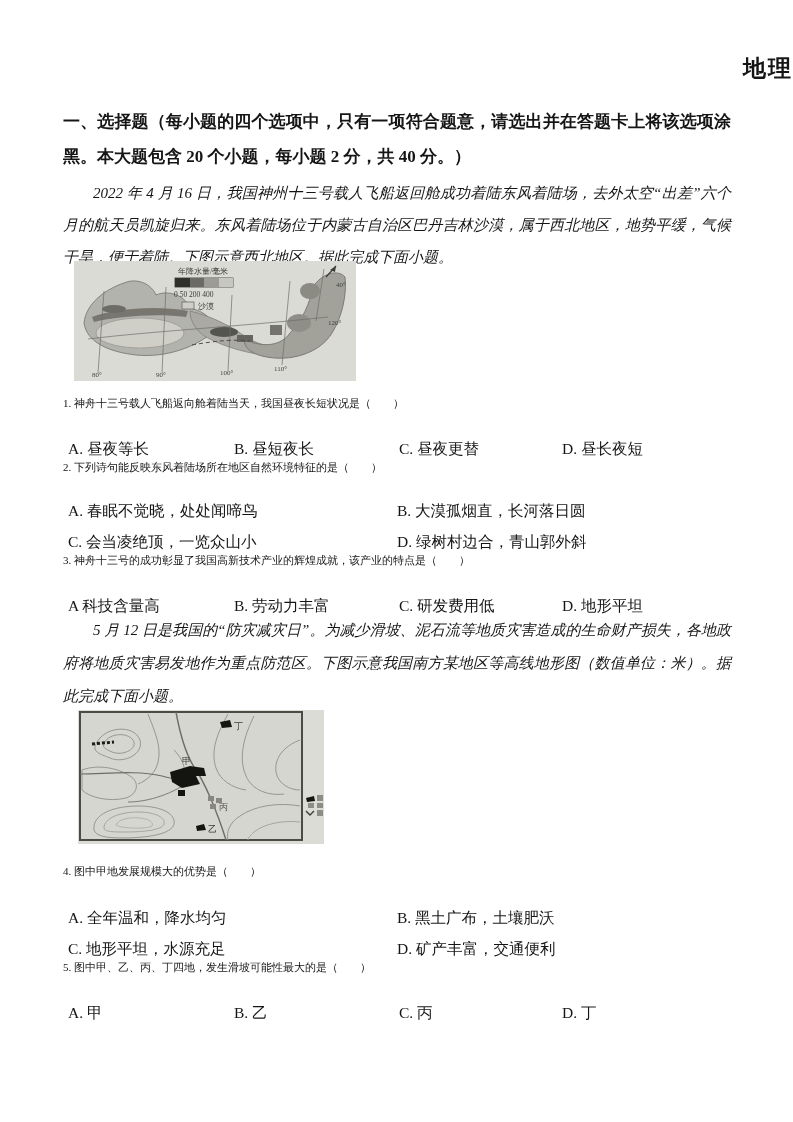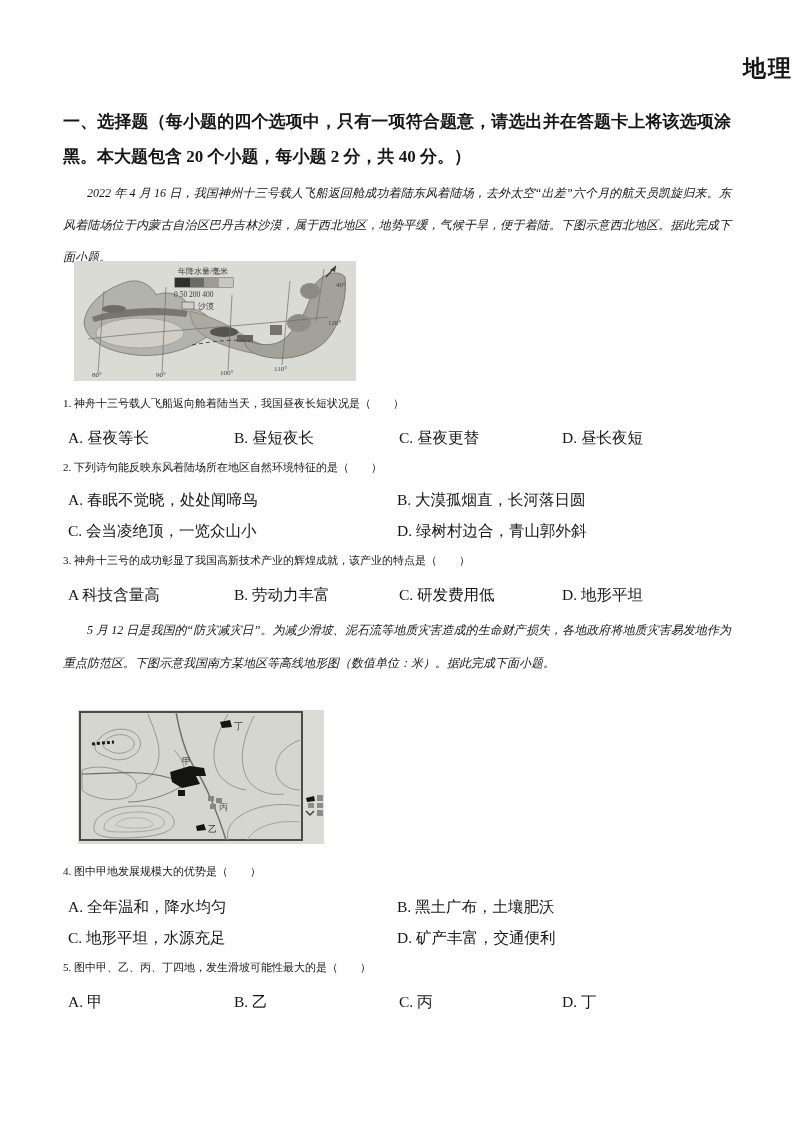--- a/index.html
+++ b/index.html
@@ -14,37 +14,37 @@
   .title{
     position:absolute;top:53px;left:0;width:793px;
     text-align:right;font-size:23px;font-weight:bold;letter-spacing:2px;
   }
   .section-heading{
     position:absolute;top:104px;left:63px;width:668px;
     font-size:17px;font-weight:bold;line-height:35px;text-align:justify;
   }
   .passage{
     position:absolute;left:63px;width:668px;
-    font-size:12px;font-style:italic;line-height:32px;
+    font-size:15px;font-style:italic;line-height:32px;
     text-indent:2em;text-align:justify;
   }
   .passage-1{top:177px;}
   .passage-2{top:614px;line-height:33px;}
   .figure{position:absolute;}
   .figure-1{top:261px;left:74px;}
   .figure-2{top:710px;left:78px;}
   .q-line{
     position:absolute;left:63px;width:700px;
     font-size:11px;line-height:22px;
   }
   .opt-row{
     position:absolute;left:63px;width:700px;height:22px;
     font-size:15.5px;line-height:22px;
   }
-  .opt{position:absolute;top:1px;white-space:nowrap;}
+  .opt{position:absolute;top:12px;white-space:nowrap;}
   .opt-a{left:5px;}
   .opt-b4{left:171px;}
   .opt-c4{left:336px;}
   .opt-d4{left:499px;}
   .opt-b2{left:334px;}
   .q1{top:392px;} .q1o{top:426px;}
   .q2{top:456px;} .q2ab{top:488px;} .q2cd{top:519px;}
   .q3{top:549px;} .q3o{top:583px;}
   .q4{top:860px;} .q4ab{top:895px;} .q4cd{top:926px;}
   .q5{top:956px;} .q5o{top:990px;}

